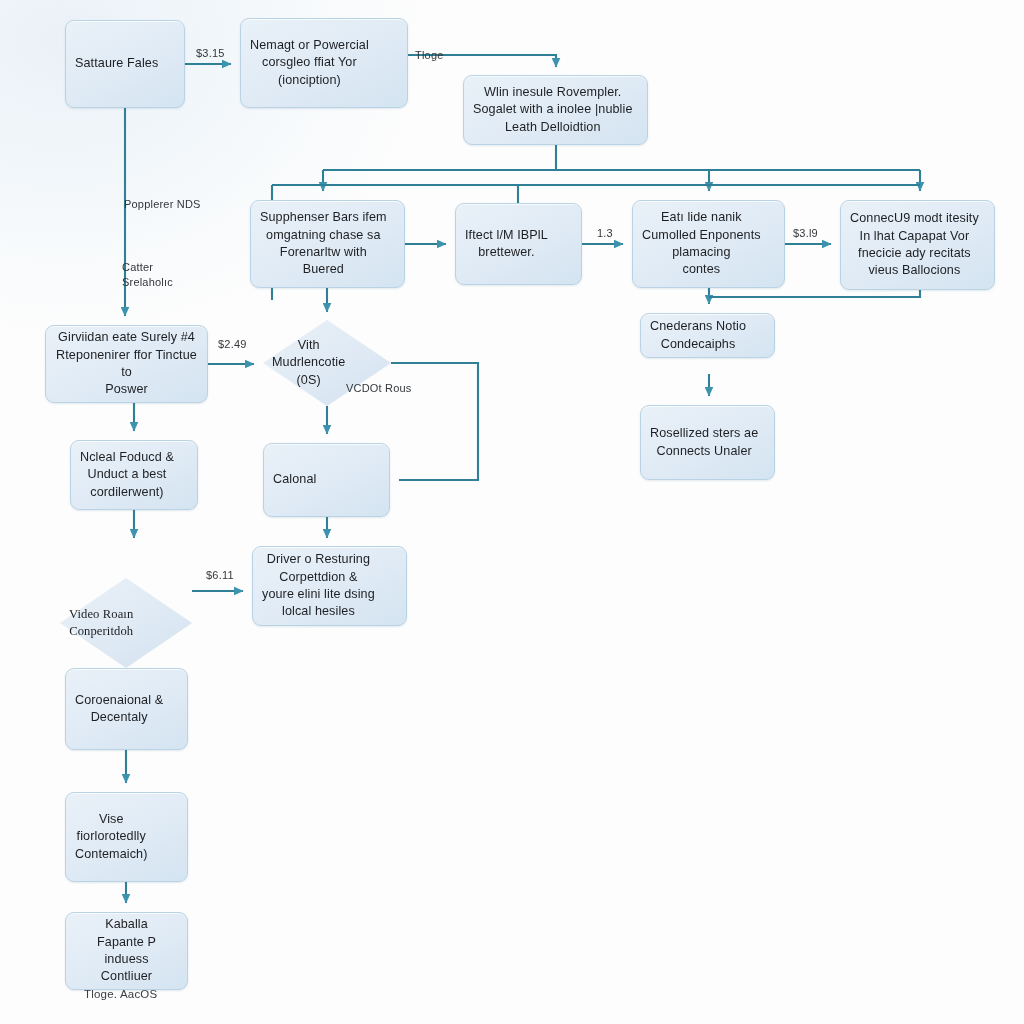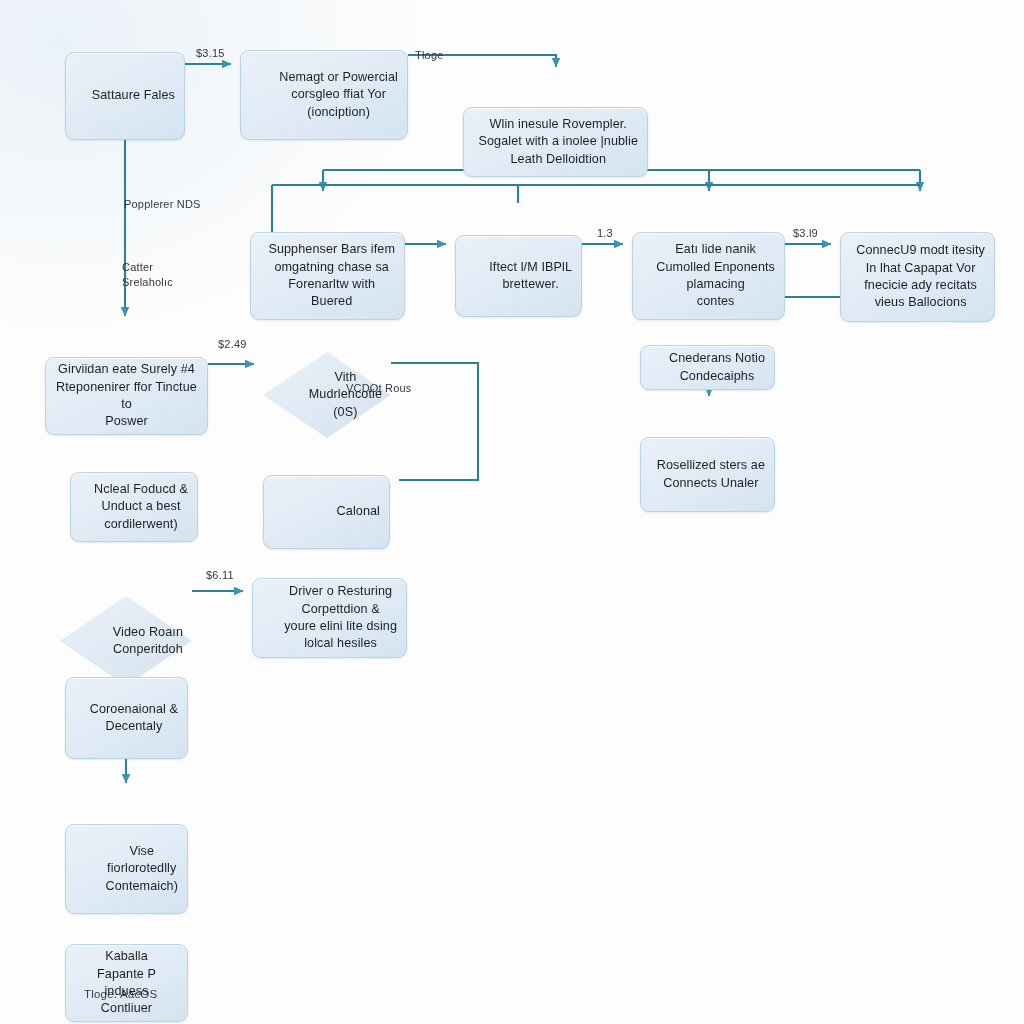--- a/index.html
+++ b/index.html
@@ -23,28 +23,27 @@
     position: absolute;
     left: 0; top: 0;
     width: 1024px;
     height: 1024px;
   }
   .node {
     position: absolute;
     box-sizing: border-box;
     display: flex;
     align-items: center;
-    justify-content: flex-end;
+    justify-content: flex-start;
     text-align: center;
     color: #1d1f22;
     font-size: 12.6px;
     line-height: 1.38;
     letter-spacing: 0.1px;
     padding: 4px 9px;
-    margin-top: 32px;
   }
   .node.process {
     border-radius: 9px;
     border: 1px solid #b9d2e4;
     background: linear-gradient(154deg, #e9f1f8 0%, #e2ecf6 42%, #d4e4f1 100%);
     box-shadow: 0 1px 2px rgba(95,130,160,0.17),
                 inset 0 1px 0 rgba(255,255,255,0.72);
   }
   .node.decision {
     border: 0;
@@ -201,32 +200,32 @@
 (0S)</span>
       </div>
       <div class="node process" style="left: 70px; top: 440px; width: 128px; height: 70px;">
         <span class="node-text">Ncleal Foducd &amp;
 Unduct a best
 cordilerwent)</span>
       </div>
       <div class="node process" style="left: 263px; top: 443px; width: 127px; height: 74px;">
         <span class="node-text">Calonal</span>
       </div>
-      <div class="node decision" style="left: 60px; top: 564px; width: 132px; height: 90px;">
+      <div class="node decision" style="left: 60px; top: 578px; width: 132px; height: 90px; font-family: Liberation Serif, serif;">
         <div class="diamond-shape"></div>
         <span class="node-text">Video Roaın
 Conperitdoh</span>
       </div>
       <div class="node process" style="left: 252px; top: 546px; width: 155px; height: 80px;">
         <span class="node-text">Driver o Resturing
 Corpettdion &amp;
 youre elini lite dsing
 lolcal hesiles</span>
       </div>
-      <div class="node process" style="left: 65px; top: 645px; width: 123px; height: 82px;">
+      <div class="node process" style="left: 65px; top: 668px; width: 123px; height: 82px;">
         <span class="node-text">Coroenaional &amp;
 Decentaly</span>
       </div>
       <div class="node process" style="left: 65px; top: 792px; width: 123px; height: 90px;">
         <span class="node-text">Vise
 fiorlorotedlly
 Contemaich)</span>
       </div>
       <div class="node process" style="left: 65px; top: 912px; width: 123px; height: 78px;">
         <span class="node-text">Kaballa

